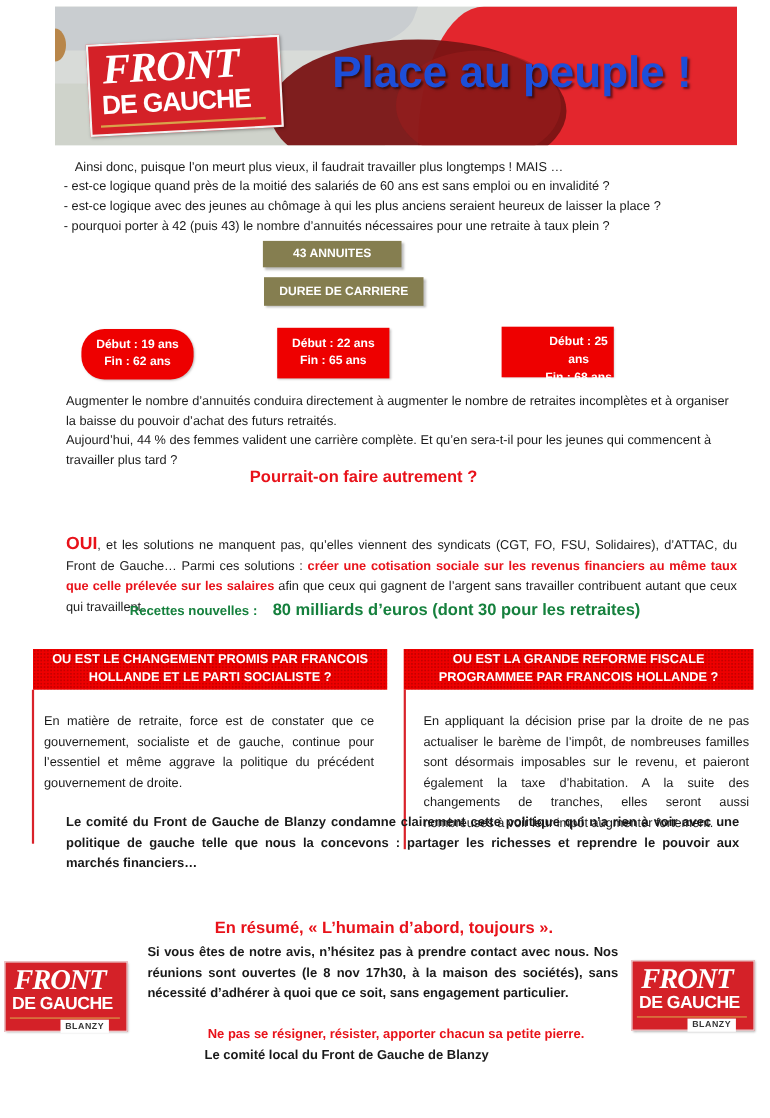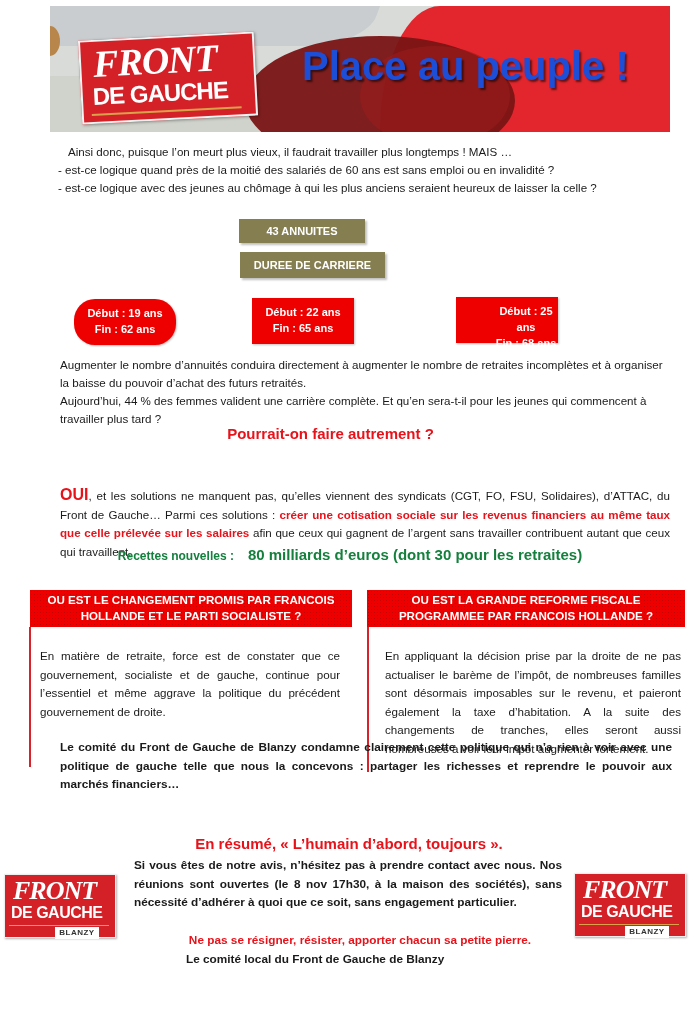--- a/index.html
+++ b/index.html
@@ -86,21 +86,22 @@
     <div class="l1">FRONT</div>
     <div class="l2">DE GAUCHE</div>
     <div class="line"></div>
   </div>
   <div class="banner-title">Place au peuple !</div>
 </div>
 
 <div class="abs intro">
   <div class="first">Ainsi donc, puisque l’on meurt plus vieux, il faudrait travailler plus longtemps ! MAIS …</div>
   <div>- est-ce logique quand près de la moitié des salariés de 60 ans est sans emploi ou en invalidité ?</div>
-  <div>- est-ce logique avec des jeunes au chômage à qui les plus anciens seraient heureux de laisser la celle ?</div>
+  <div>- est-ce logique avec des jeunes au chômage à qui les plus anciens seraient heureux de laisser la place ?</div>
+  <div>- pourquoi porter à 42 (puis 43) le nombre d’annuités nécessaires pour une retraite à taux plein ?</div>
 </div>
 
 <div class="abs olive olive1">43 ANNUITES</div>
 <div class="abs olive olive2">DUREE DE CARRIERE</div>
 
 <div class="abs redbox r1">
   <div>Début : 19 ans</div>
   <div>Fin : 62 ans</div>
 </div>
 <div class="abs redbox r2">

